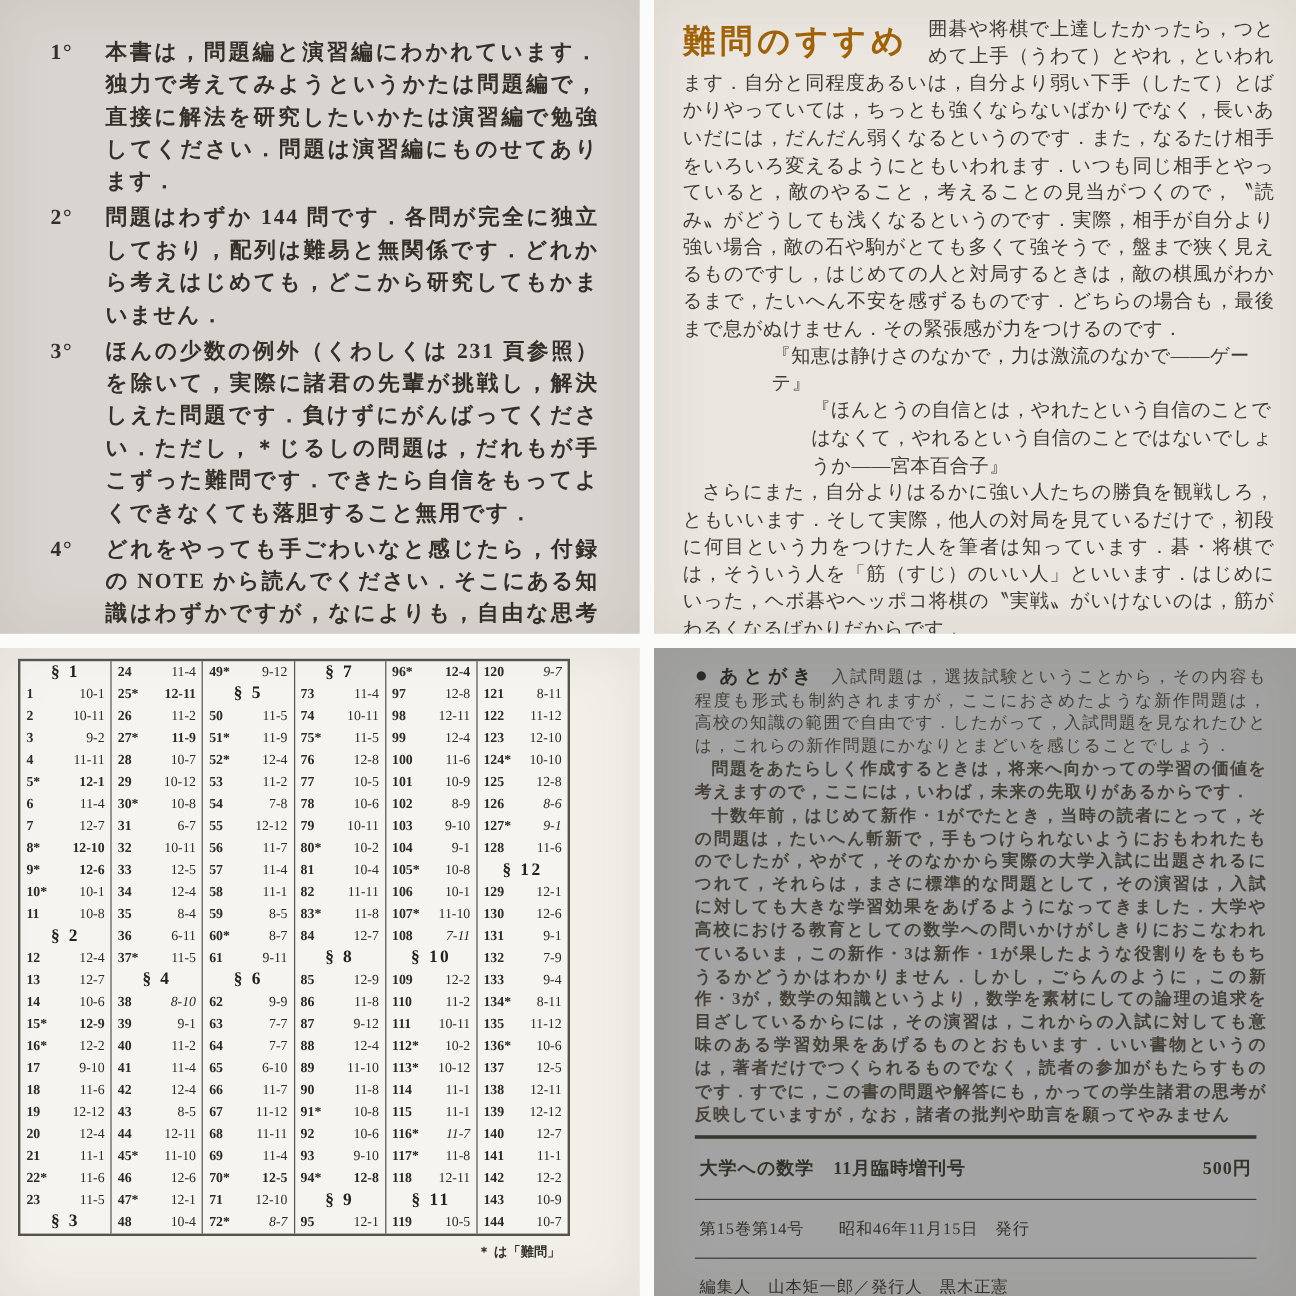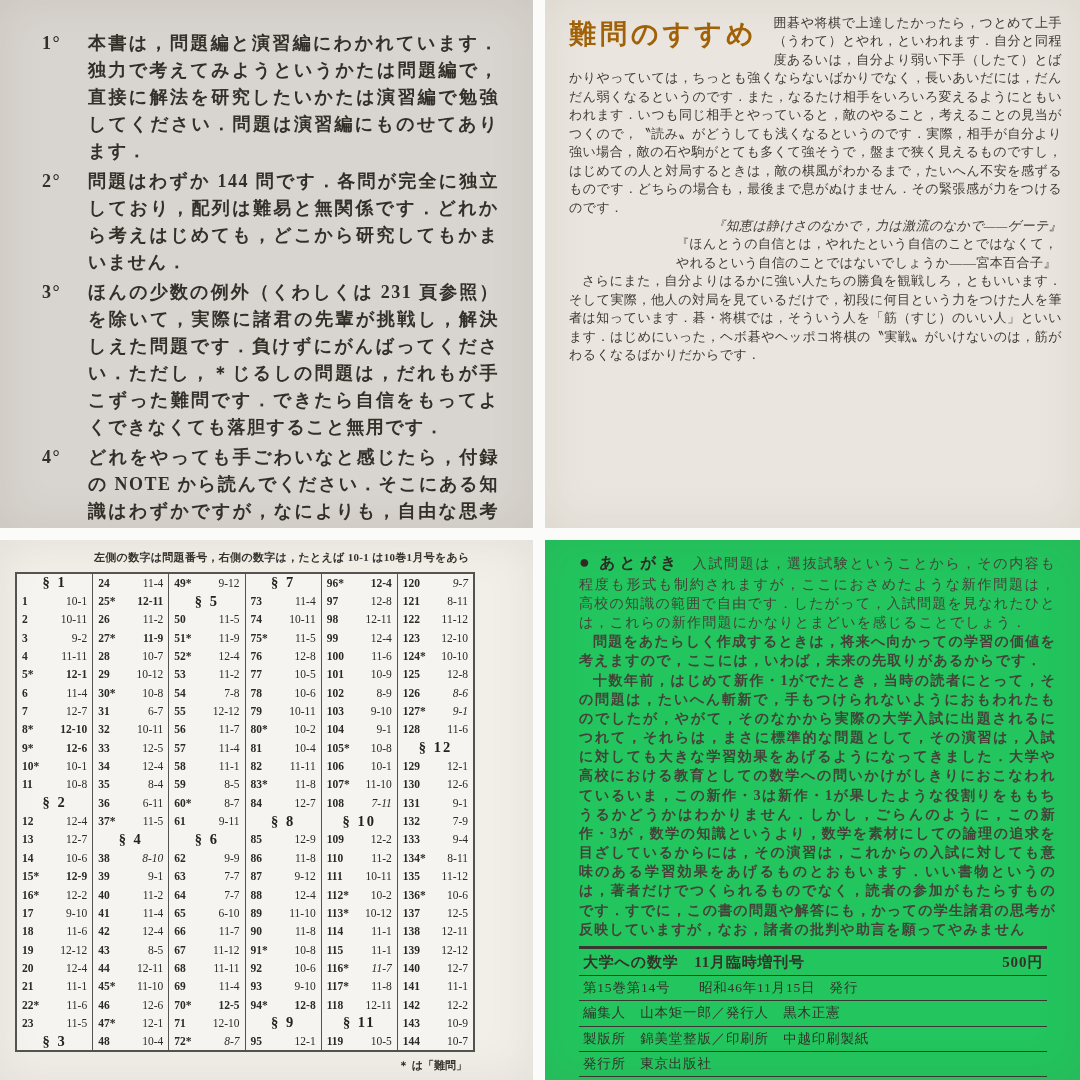--- a/index.html
+++ b/index.html
@@ -5,35 +5,35 @@
   html,body{margin:0;padding:0;}
   body{
     width:1080px;height:1080px;position:relative;
     background:#fbfbfa;
     font-family:"Liberation Serif","DejaVu Serif",serif;
   }
   .quad{position:absolute;overflow:hidden;box-shadow:inset 0 0 46px rgba(90,80,60,0.10);}
   #quad-tl{left:0;top:0;width:533px;height:528px;background:#d8d4cf;}
   #quad-tr{left:545px;top:0;width:535px;height:528px;background:#eae6df;}
   #quad-bl{left:0;top:540px;width:533px;height:540px;background:#f2efe9;}
-  #quad-br{left:545px;top:540px;width:535px;height:540px;background:#22c55e;}
+  #quad-br{left:545px;top:540px;width:535px;height:540px;background:#a3a3a3;}
 
   
   .tl-inner{padding:30px 34px 0 42px;}
   .tl-item{display:flex;font-weight:bold;font-size:18px;line-height:1.5;
            letter-spacing:1.5px;color:#33302a;margin-bottom:3px;}
   .tl-num{width:46px;flex:none;}
   .tl-text{flex:1;text-align:justify;}
 
   
   .tr-inner{padding:14px 18px 0 24px;color:#3e3b35;}
   .essay-title{float:left;font-size:27px;font-weight:bold;letter-spacing:4px;
                margin:2px 16px 6px 0;color:#a16207;}
-  .essay p{margin:0;font-size:13px;line-height:1.42;letter-spacing:0.4px;text-align:justify;}
-  .essay p.quote{margin-left:40px;text-align:right;font-style:italic;}
+  .essay p{margin:0;font-size:16px;line-height:1.42;letter-spacing:0.4px;text-align:justify;}
+  .essay p.quote{margin-left:74px;text-align:left;}
   .essay p.quote2{margin-left:107px;text-align:left;}
   .essay p.ind{text-indent:1em;}
 
   
   .bl-note{margin:9px 6px 6px 94px;font-size:11px;line-height:1.5;
            letter-spacing:0.3px;color:#34322d;font-weight:bold;}
   .ptable{margin-left:15px;width:460px;border:2px solid #55534d;display:flex;
           background:rgba(255,255,255,0.35);box-sizing:border-box;}
   .tcol{flex:1;border-left:1.5px solid #55534d;min-width:0;}
   .tcol:first-child{border-left:none;}
@@ -47,21 +47,21 @@
   .bl-foot{text-align:right;margin:6px 66px 0 0;font-size:11px;font-weight:bold;color:#34322d;}
 
   
   .br-inner{padding:10px 24px 0 34px;color:#46423a;}
   .aw p{margin:0;font-size:14px;line-height:1.37;letter-spacing:1.2px;text-align:justify;}
   .aw p.ind{text-indent:1em;font-weight:bold;}
   .aw-bullet{font-size:18px;margin-right:8px;color:#2e2b25;}
   .aw-label{font-weight:bold;font-size:15.5px;letter-spacing:4px;margin-right:12px;color:#2e2b25;}
   .colophon{margin-top:7px;border-top:3px solid #3a3730;width:468px;}
   .col-row{display:flex;justify-content:space-between;border-bottom:1.8px solid #3a3730;
-           padding:3px 4px;font-size:13.5px;letter-spacing:0.8px;line-height:1.35;color:#35322b;}
+           padding:15px 4px;font-size:13.5px;letter-spacing:0.8px;line-height:1.35;color:#35322b;}
   .col-row.bold{font-weight:bold;font-size:15px;}
   .col-right{font-weight:bold;white-space:nowrap;}
 </style>
 </head>
 <body>
 
 <div id="quad-tl" class="quad">
   <div class="tl-inner">
     <div class="tl-item">
       <span class="tl-num">1°</span>
@@ -88,21 +88,20 @@
     <p>囲碁や将棋で上達したかったら，つとめて上手（うわて）とやれ，といわれます．自分と同程度あるいは，自分より弱い下手（したて）とばかりやっていては，ちっとも強くならないばかりでなく，長いあいだには，だんだん弱くなるというのです．また，なるたけ相手をいろいろ変えるようにともいわれます．いつも同じ相手とやっていると，敵のやること，考えることの見当がつくので，〝読み〟がどうしても浅くなるというのです．実際，相手が自分より強い場合，敵の石や駒がとても多くて強そうで，盤まで狭く見えるものですし，はじめての人と対局するときは，敵の棋風がわかるまで，たいへん不安を感ずるものです．どちらの場合も，最後まで息がぬけません．その緊張感が力をつけるのです．</p>
     <p class="quote">『知恵は静けさのなかで，力は激流のなかで——ゲーテ』</p>
     <p class="quote2">『ほんとうの自信とは，やれたという自信のことではなくて，やれるという自信のことではないでしょうか——宮本百合子』</p>
     <p class="ind">さらにまた，自分よりはるかに強い人たちの勝負を観戦しろ，ともいいます．そして実際，他人の対局を見ているだけで，初段に何目という力をつけた人を筆者は知っています．碁・将棋では，そういう人を「筋（すじ）のいい人」といいます．はじめにいった，ヘボ碁やヘッポコ将棋の〝実戦〟がいけないのは，筋がわるくなるばかりだからです．</p>
 
   </div>
 </div>
 
 <div id="quad-bl" class="quad">
   <div class="bl-note">
-    <div>左側の数字は問題番号，右側の数字は，たとえば 10-1 は10巻1月号をあら</div>
   </div>
   <div class="ptable">
       <div class="tcol">
         <div class="trow sec">§ 1</div>
         <div class="trow">
           <span class="pn">1</span>
           <span class="pv n">10-1</span>
         </div>
         <div class="trow">
           <span class="pn">2</span>

